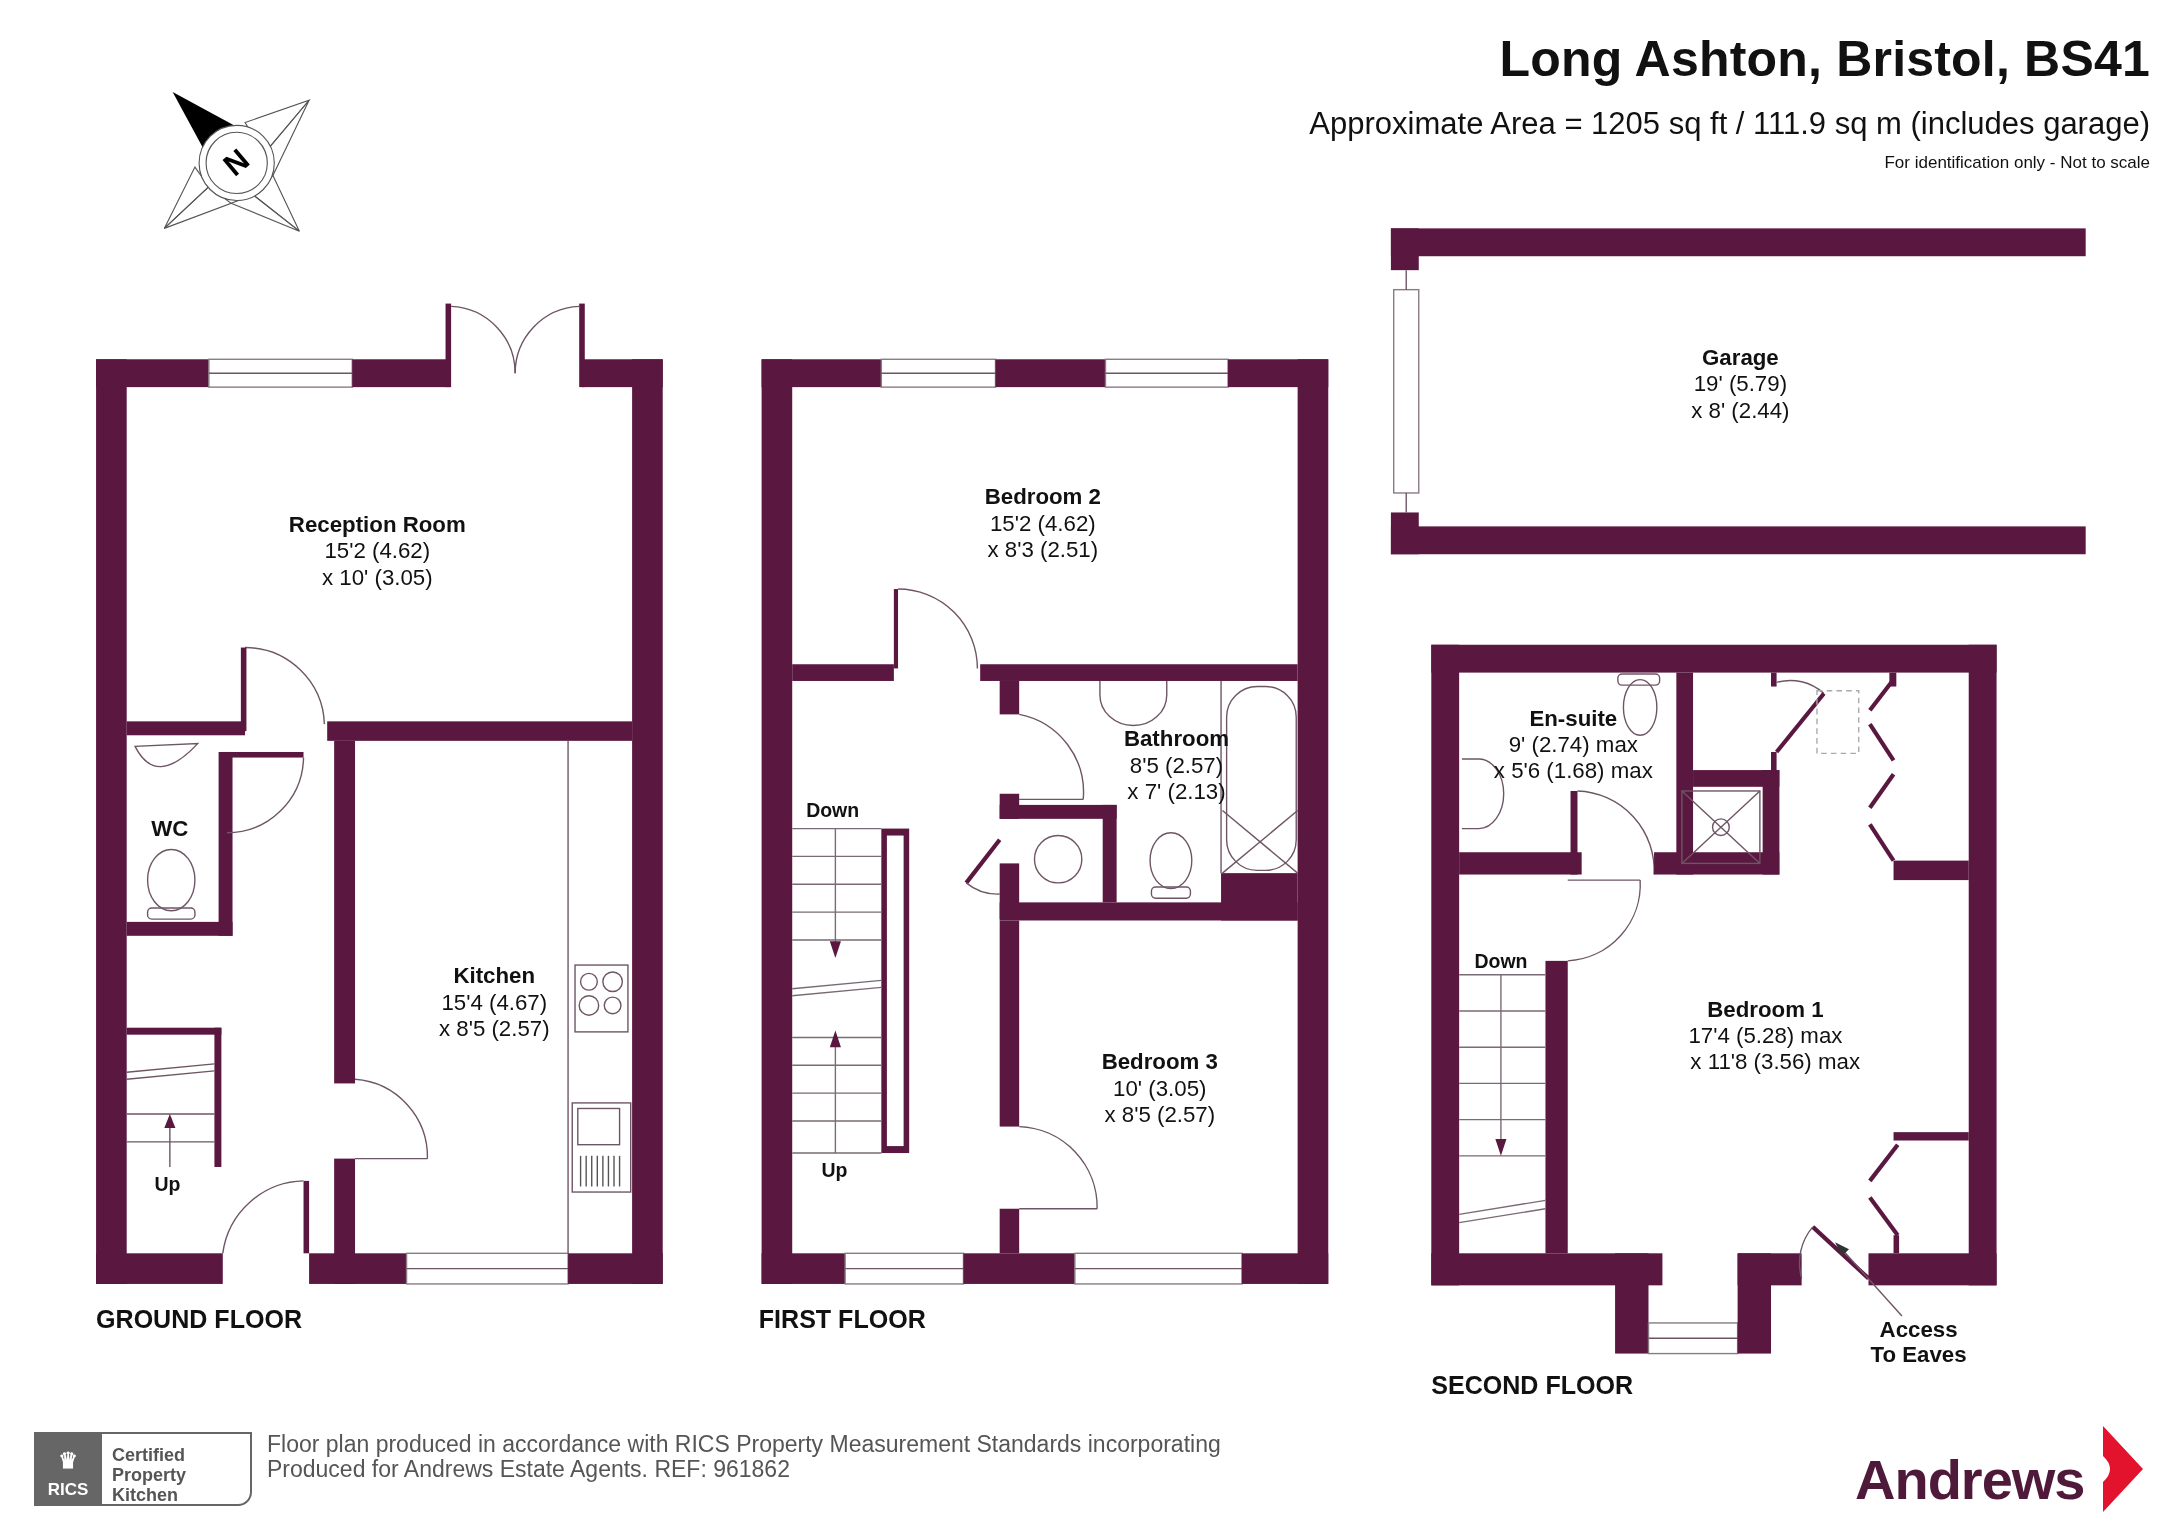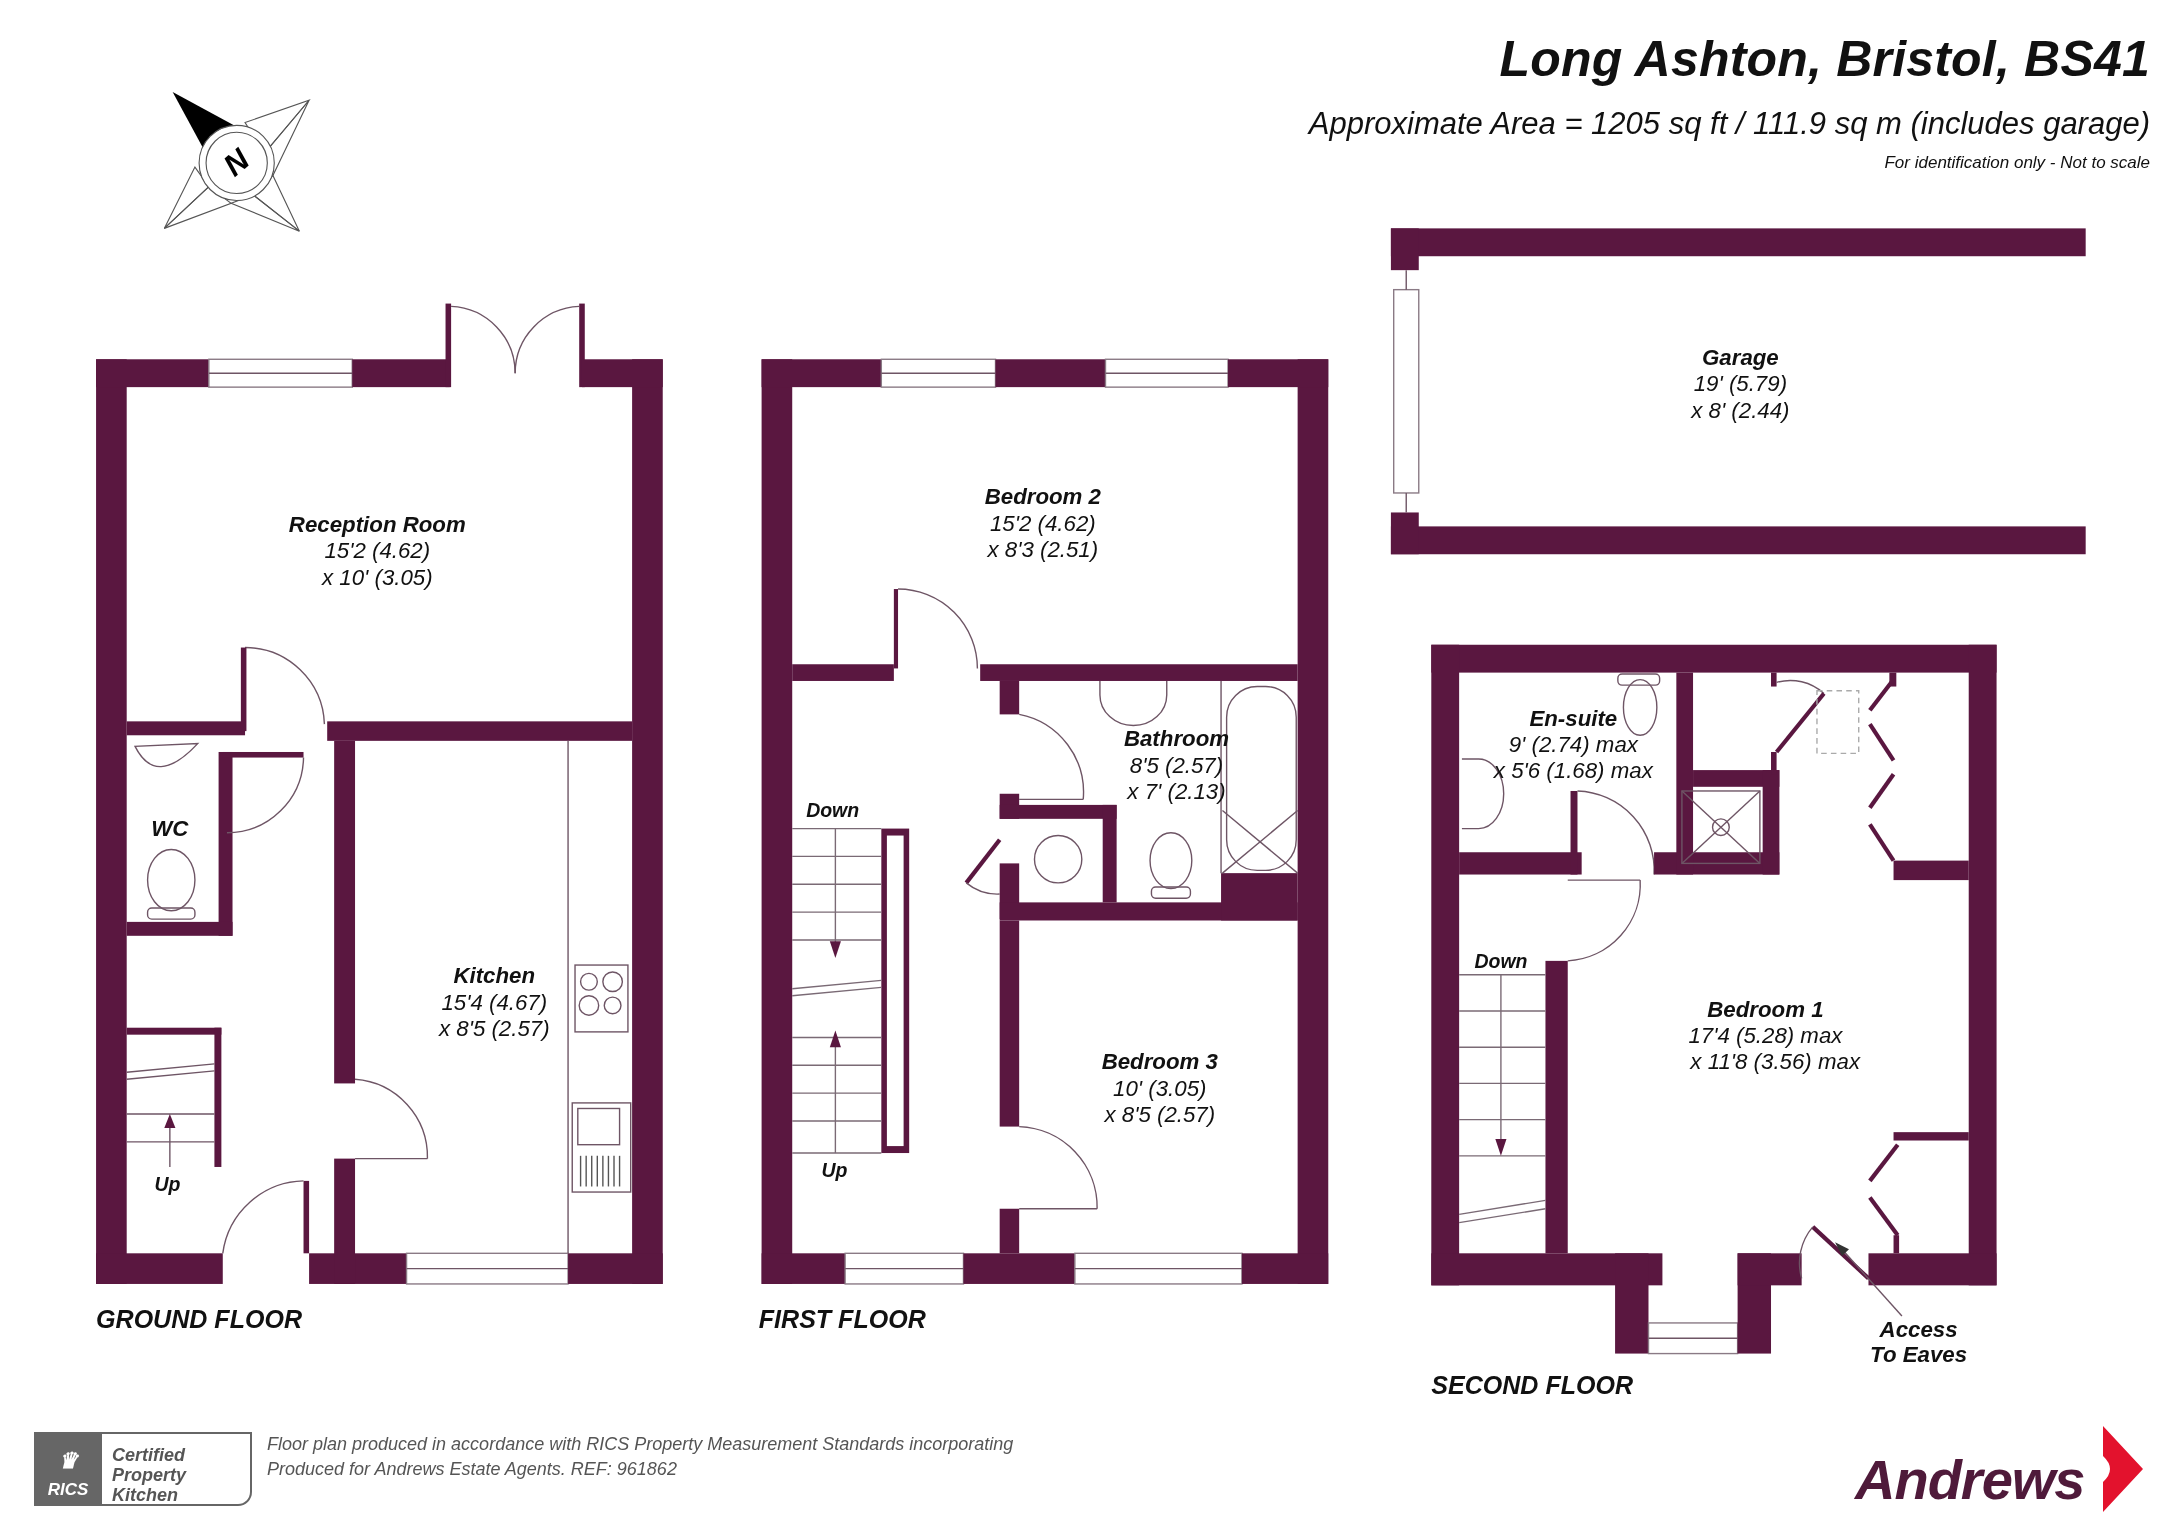--- a/index.html
+++ b/index.html
@@ -1,23 +1,23 @@
 <!DOCTYPE html>
 <html><head>
 <meta charset="utf-8">
 <style>
   html, body { margin:0; padding:0; background:#ffffff; }
   body { width:2172px; height:1536px; position:relative; overflow:hidden; font-family:"Liberation Sans", sans-serif; color:#111; }
-  .page { position:absolute; left:0; top:0; width:2172px; height:1536px;font-style:italic; }
+  .page { position:absolute; left:0; top:0; width:2172px; height:1536px; }
   svg.plan { position:absolute; left:0; top:0; width:2172px; height:1536px; }
   .abs { position:absolute; }
   .hdr-title { right:22px; top:30px; font-size:50px; font-weight:bold; letter-spacing:0.2px; }
   .hdr-area { right:22px; top:106px; font-size:31px; }
   .hdr-note { right:22px; top:153px; font-size:17px; }
-  .footer-text { left:267px; top:1432px; font-size:18px; line-height:25px; color:#555; }
+  .footer-text { left:267px; top:1432px; font-size:23px; line-height:25px; color:#555; }
   .rics-badge { left:34px; top:1432px; width:218px; height:74px; display:flex; }
   .rics-left { width:68px; height:74px; background:#666; color:#fff; display:flex; flex-direction:column; align-items:center; justify-content:flex-end; font-weight:bold; font-size:17px; padding-bottom:6px; box-sizing:border-box; }
   .rics-right { flex:1; border:2px solid #666; border-left:none; border-radius:0 0 14px 0; color:#555; font-weight:bold; font-size:18px; line-height:20px; padding:11px 10px; box-sizing:border-box; }
   .logo { left:1855px; top:1426px; display:flex; align-items:flex-end; }
   .logo-text { font-size:56px; font-weight:bold; color:#4f1a3a; letter-spacing:-1px; }
 </style>
 </head>
 <body>
 
 <div class="page">

